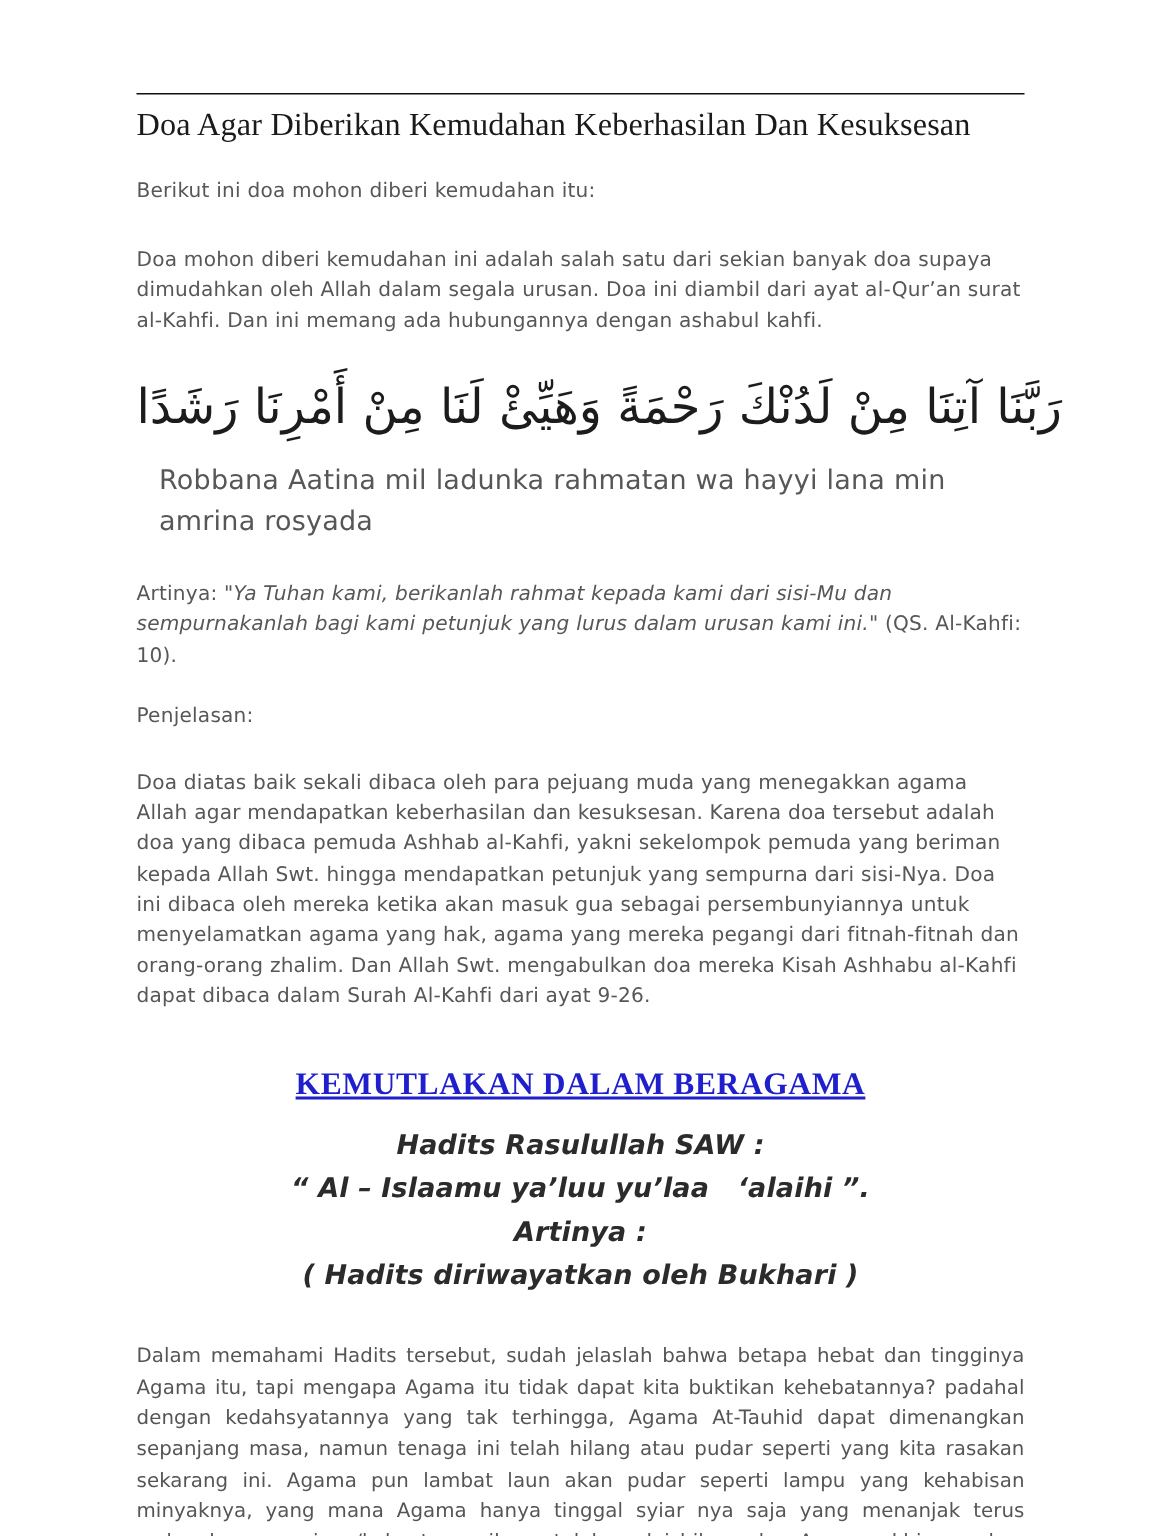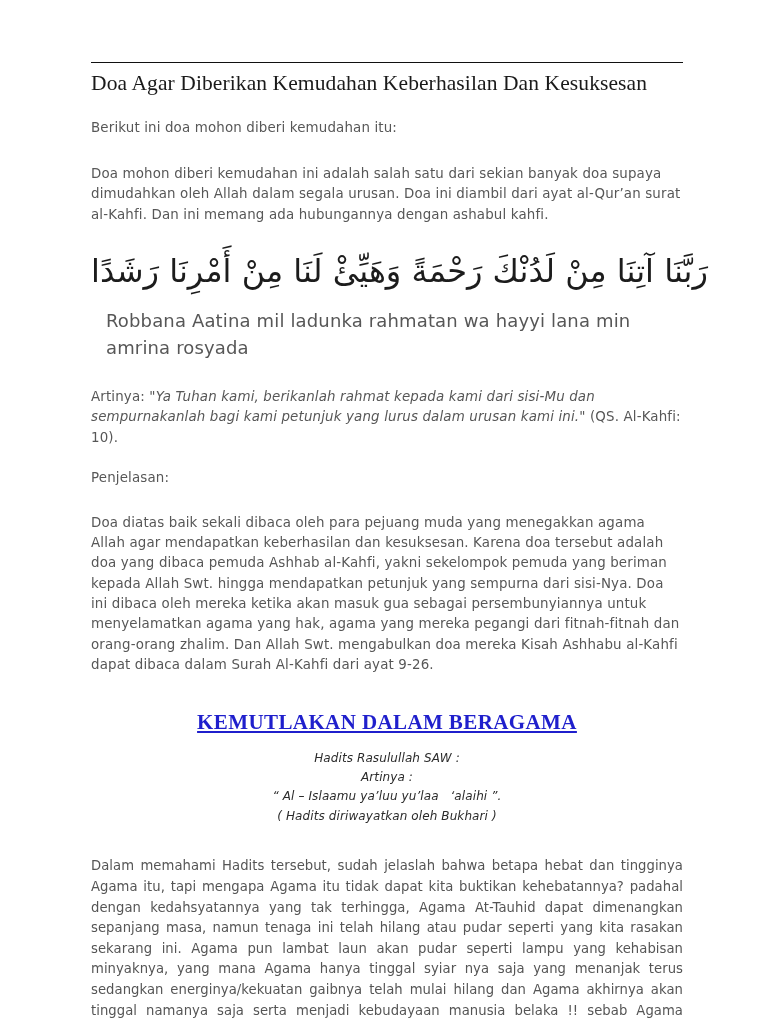--- a/index.html
+++ b/index.html
@@ -104,23 +104,23 @@
     letter-spacing: 0.4px;
     display: inline-block;
   }
 
   
   .hadits {
     margin-top: 14px;
     text-align: center;
     width: 592px;
     font-family: "DejaVu Sans", sans-serif;
-    font-weight: normal;
+    font-weight: bold;
     font-style: italic;
-    font-size: 12px;
+    font-size: 18px;
     line-height: 1.62;
     color: #2b2b2b;
     letter-spacing: 0.1px;
   }
   .hadits div { white-space: pre; }
 
   
   .para-just {
     text-align: justify;
     font-family: "DejaVu Sans", sans-serif;
@@ -157,21 +157,21 @@
     <p class="para gap-md">Penjelasan:</p>
 
     <p class="para gap-xl">Doa diatas baik sekali dibaca oleh para pejuang muda yang menegakkan agama Allah agar mendapatkan keberhasilan dan kesuksesan. Karena doa tersebut adalah doa yang dibaca pemuda Ashhab al-Kahfi, yakni sekelompok pemuda yang beriman kepada Allah Swt. hingga mendapatkan petunjuk yang sempurna dari sisi-Nya. Doa ini dibaca oleh mereka ketika akan masuk gua sebagai persembunyiannya untuk menyelamatkan agama yang hak, agama yang mereka pegangi dari fitnah-fitnah dan orang-orang zhalim. Dan Allah Swt. mengabulkan doa mereka Kisah Ashhabu al-Kahfi dapat dibaca dalam Surah Al-Kahfi dari ayat 9-26.</p>
 
     <div class="blue-heading-wrap">
       <span class="blue-heading">KEMUTLAKAN DALAM BERAGAMA</span>
     </div>
 
     <div class="hadits">
       <div>Hadits Rasulullah SAW :</div>
+      <div>“ Al – Islaamu ya’luu yu’laa   ‘alaihi ”.</div>
       <div>Artinya :</div>
-      <div>“ Al – Islaamu ya’luu yu’laa   ‘alaihi ”.</div>
       <div>( Hadits diriwayatkan oleh Bukhari )</div>
     </div>
 
     <p class="para-just gap">Dalam memahami Hadits tersebut, sudah jelaslah bahwa betapa hebat dan tingginya Agama itu, tapi mengapa Agama itu tidak dapat kita buktikan kehebatannya? padahal dengan kedahsyatannya yang tak terhingga, Agama At-Tauhid dapat dimenangkan sepanjang masa, namun tenaga ini telah hilang atau pudar seperti yang kita rasakan sekarang ini. Agama pun lambat laun akan pudar seperti lampu yang kehabisan minyaknya, yang mana Agama hanya tinggal syiar nya saja yang menanjak terus sedangkan energinya/kekuatan gaibnya telah mulai hilang dan Agama akhirnya akan tinggal namanya saja serta menjadi kebudayaan manusia belaka !! sebab Agama dipahami pada umumnya hanya secara ilmu fiqih/sosial saja.</p>
 
   </div>
 </div>
 
 </body></html>

